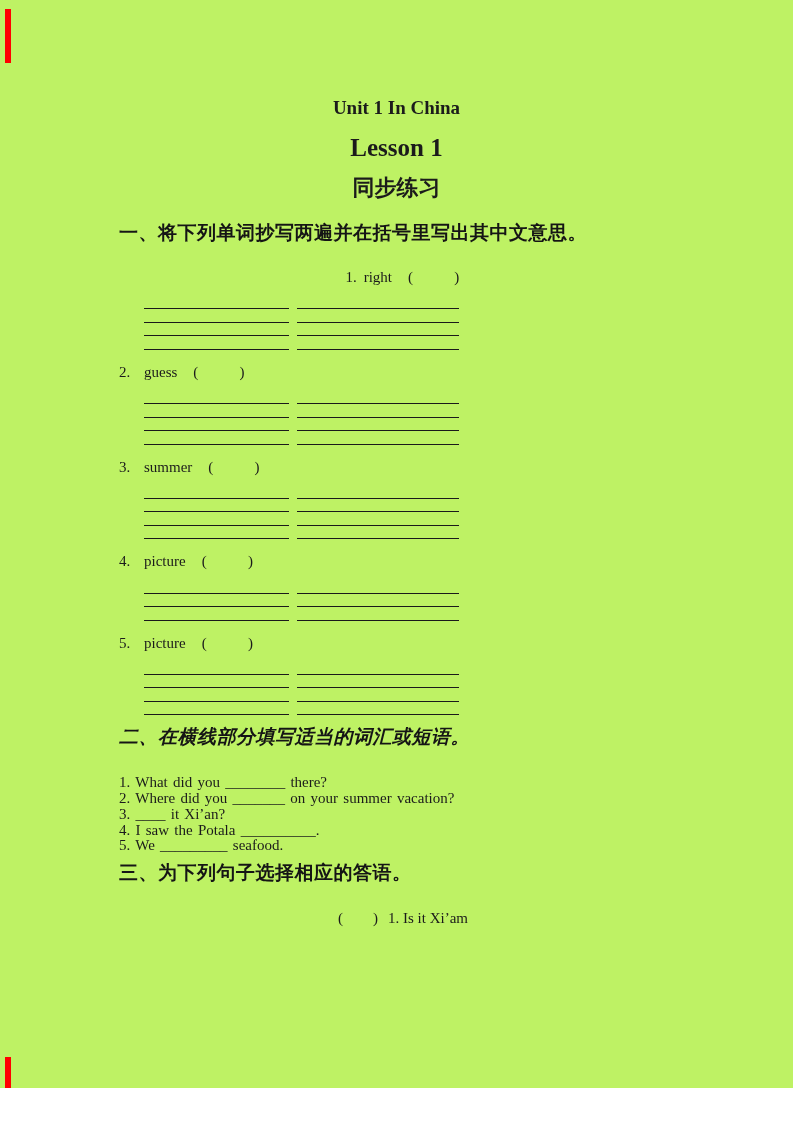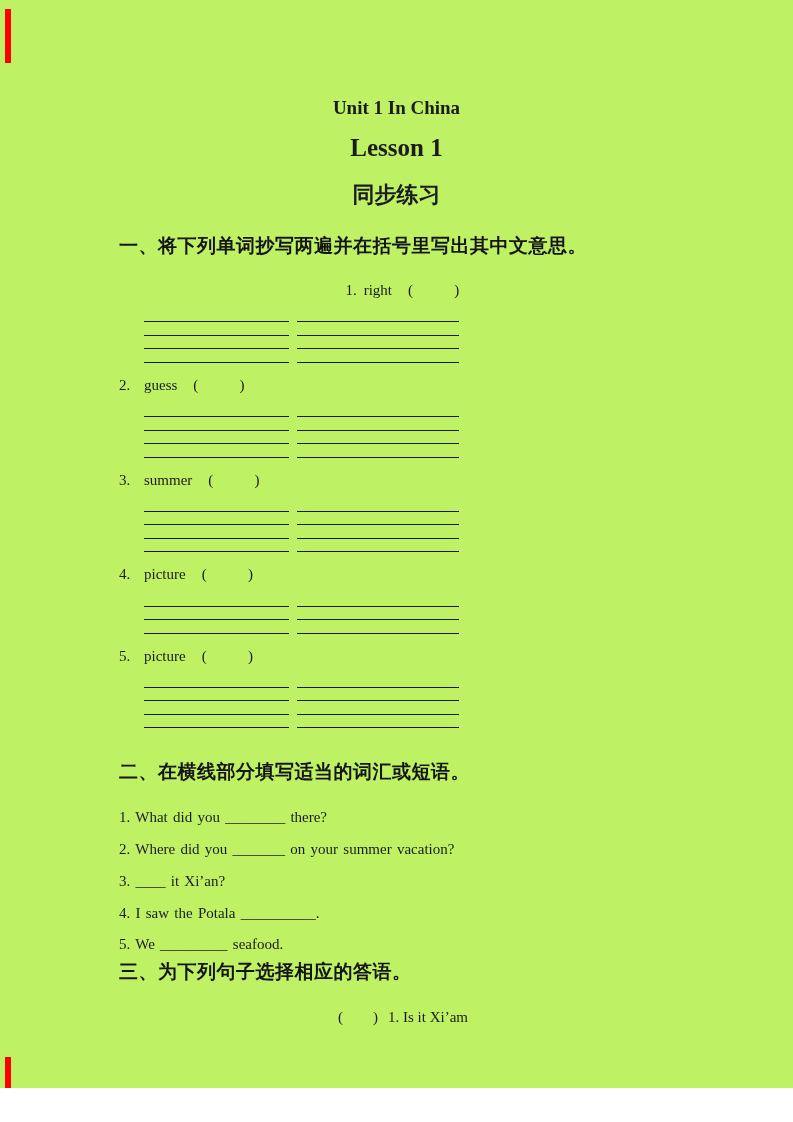--- a/index.html
+++ b/index.html
@@ -11,44 +11,44 @@
     font-family:"Liberation Serif",serif;
     overflow:hidden;
   }
   .red-mark{position:absolute;left:5px;width:6px;background:#ff0000;}
   .red-mark.top{top:9px;height:54px;}
   .red-mark.bottom{top:1057px;height:65px;}
 
   .titles{padding-top:98px;text-align:center;}
   .t1{font-size:19px;font-weight:bold;line-height:1;}
   .t2{font-size:25px;font-weight:bold;line-height:1;margin-top:18px;}
-  .t3{font-size:22px;font-weight:bold;line-height:1;margin-top:24px;
+  .t3{font-size:22px;font-weight:bold;line-height:1;margin-top:17px;
       font-family:"Liberation Sans","DejaVu Sans",sans-serif;}
 
   .content{margin-left:119px;width:560px;}
   .sec-head{
     font-family:"Liberation Sans","DejaVu Sans",sans-serif;
     font-weight:bold;font-size:19px;line-height:1;letter-spacing:.5px;
     color:#151515;
   }
-  .sec1-head{margin-top:30px;}
-  .sec2-head{margin-top:34px;}
+  .sec1-head{margin-top:24px;}
+  .sec2-head{margin-top:12px;font-style:italic;}
   .sec3-head{margin-top:9px;}
 
   .witem{font-size:15px;line-height:1.05;margin-top:15px;}
   .witem.first{margin-top:28px;text-align:center;}
   .wnum{display:inline-block;width:25px;}
   .wparen{margin-left:16px;white-space:pre;}
 
   .wgrid{margin:10px 0 0 25px;}
   .wrow{display:flex;gap:8px;height:13.5px;}
   .lcell{width:145px;border-bottom:1.5px solid #1a1a1a;}
   .rcell{width:162px;border-bottom:1.5px solid #1a1a1a;}
 
-  .sentence{font-size:15px;line-height:1.05;word-spacing:1.5px;margin-top:16px;}
+  .sentence{font-size:15px;line-height:1.05;word-spacing:1.5px;}
   .sentence.first{margin-top:29px;}
 
   .choice{font-size:15px;line-height:1.05;margin:29px 0 0 8px;text-align:center;}
   .cparen{white-space:pre;}
   .ctext{margin-left:10px;}
 </style>
 </head>
 <body>
 
 <div class="page">

